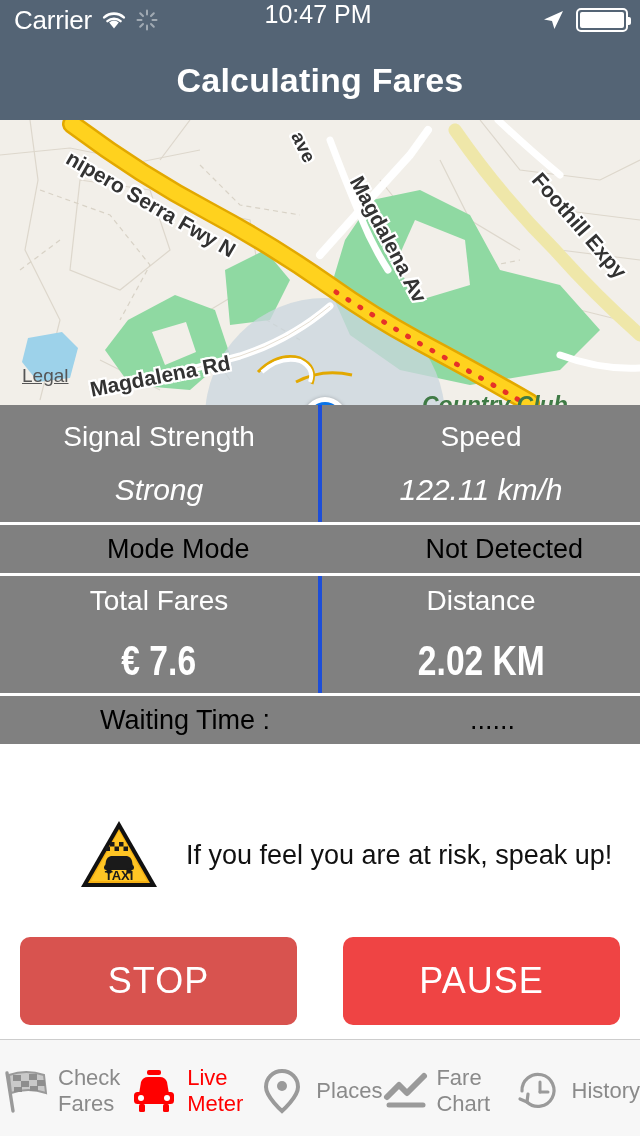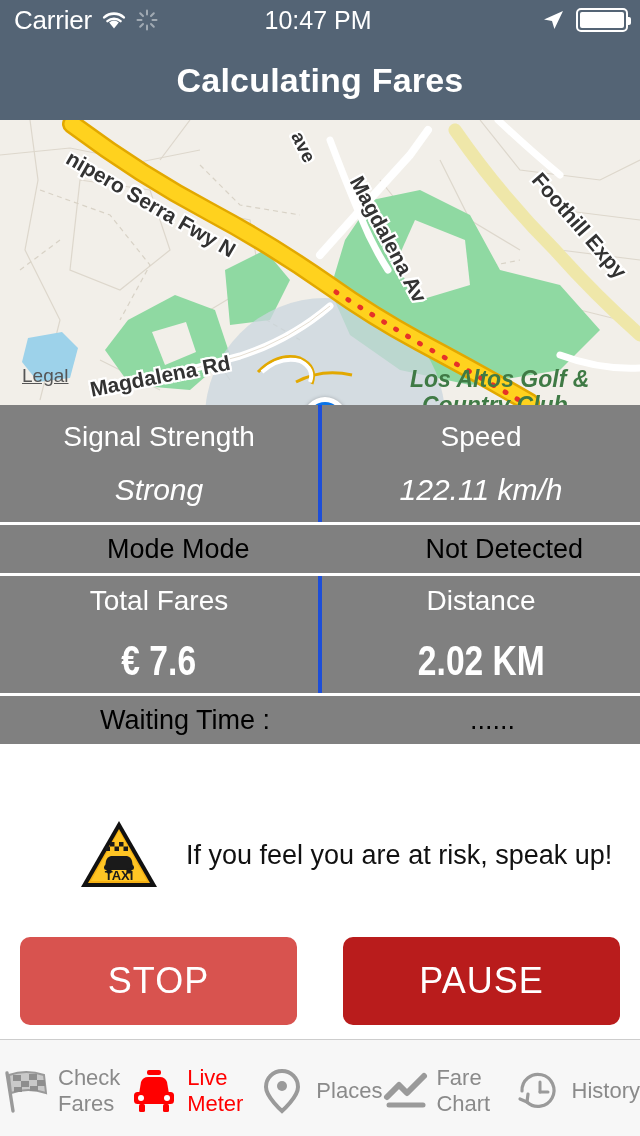--- a/index.html
+++ b/index.html
@@ -12,21 +12,21 @@
   }
   .phone { position:relative; width:640px; height:1136px; overflow:hidden; background:#fff; }
 
   
   .statusbar {
     position:absolute; top:0; left:0; width:640px; height:40px;
     background:#546475; color:#fff;
   }
   .sb-left { position:absolute; left:14px; top:0; height:40px; display:flex; align-items:center; gap:9px; }
   .sb-carrier { font-size:26px; letter-spacing:-0.2px; line-height:40px; }
-  .sb-center { position:absolute; left:0; width:636px; top:0; height:40px; display:flex; align-items:center; justify-content:center; }
+  .sb-center { position:absolute; left:0; width:636px; top:0; height:40px; display:flex; justify-content:center; }
   .sb-time { font-size:25px; font-weight:400; }
   .sb-right { position:absolute; right:12px; top:0; height:40px; display:flex; align-items:center; gap:11px; }
   .wifi-ico { width:26px; height:20px; display:block; }
   .spin-ico { width:22px; height:22px; display:block; opacity:.45; }
   .loc-ico { width:24px; height:24px; display:block; }
   .batt {
     width:52px; height:24px; border:2px solid #fff; border-radius:5px;
     position:relative; background:transparent;
   }
   .batt:before{
@@ -109,21 +109,21 @@
 
   
   .actions { position:absolute; top:937px; left:0; width:640px; height:88px; }
   .btn {
     position:absolute; top:0; height:88px; border-radius:10px; border:none;
     color:#fff; font-size:36px; font-weight:400; letter-spacing:1px;
     display:flex; align-items:center; justify-content:center;
     font-family:"Liberation Sans", sans-serif; cursor:pointer;
   }
   .btn-stop { left:20px; width:277px; background:#d8534f; }
-  .btn-pause { left:343px; width:277px; background:#b91c1c; }
+  .btn-pause { left:343px; width:277px; background:#ef4444; }
 
   
   .tabbar {
     position:absolute; left:0; bottom:0; width:640px; height:97px;
     background:#f7f7f7; border-top:1px solid #cdcdcd;
     display:flex; align-items:stretch;
   }
   .tab {
     flex:1 1 0; display:flex; flex-direction:row; align-items:center;
     justify-content:center; gap:6px; padding-top:6px; cursor:pointer;
@@ -248,21 +248,20 @@
       </g>
 
       <path d="M336 172 Q380 200 424 226 Q478 256 524 283" stroke="#e63228" stroke-width="5" stroke-linecap="round" stroke-dasharray="1 13" fill="none"></path>
     </svg>
 
     <span class="maplabel rdlabel" style="left:74px; top:26px; transform:rotate(30deg); transform-origin:left top;">nipero Serra Fwy N</span>
     <span class="maplabel rdlabel" style="left:88px; top:258px; transform:rotate(-11deg); transform-origin:left top;">Magdalena Rd</span>
     <span class="maplabel rdlabel" style="left:366px; top:52px; transform:rotate(62deg); transform-origin:left top;">Magdalena Av</span>
     <span class="maplabel rdlabel" style="left:306px; top:8px; transform:rotate(64deg); transform-origin:left top; font-size:19px;">ave</span>
     <span class="maplabel rdlabel" style="left:545px; top:48px; transform:rotate(49deg); transform-origin:left top;">Foothill Expy</span>
-    <span class="maplabel parklabel" style="left:410px; top:246px;">Los Altos Golf &amp;</span>
     <span class="maplabel parklabel" style="left:422px; top:272px;">Country Club</span>
 
     <span class="userdot">
         <i></i>
       </span>
     <a class="legal" href="#">Legal</a>
   </div>
 
   <div class="panels">
 

